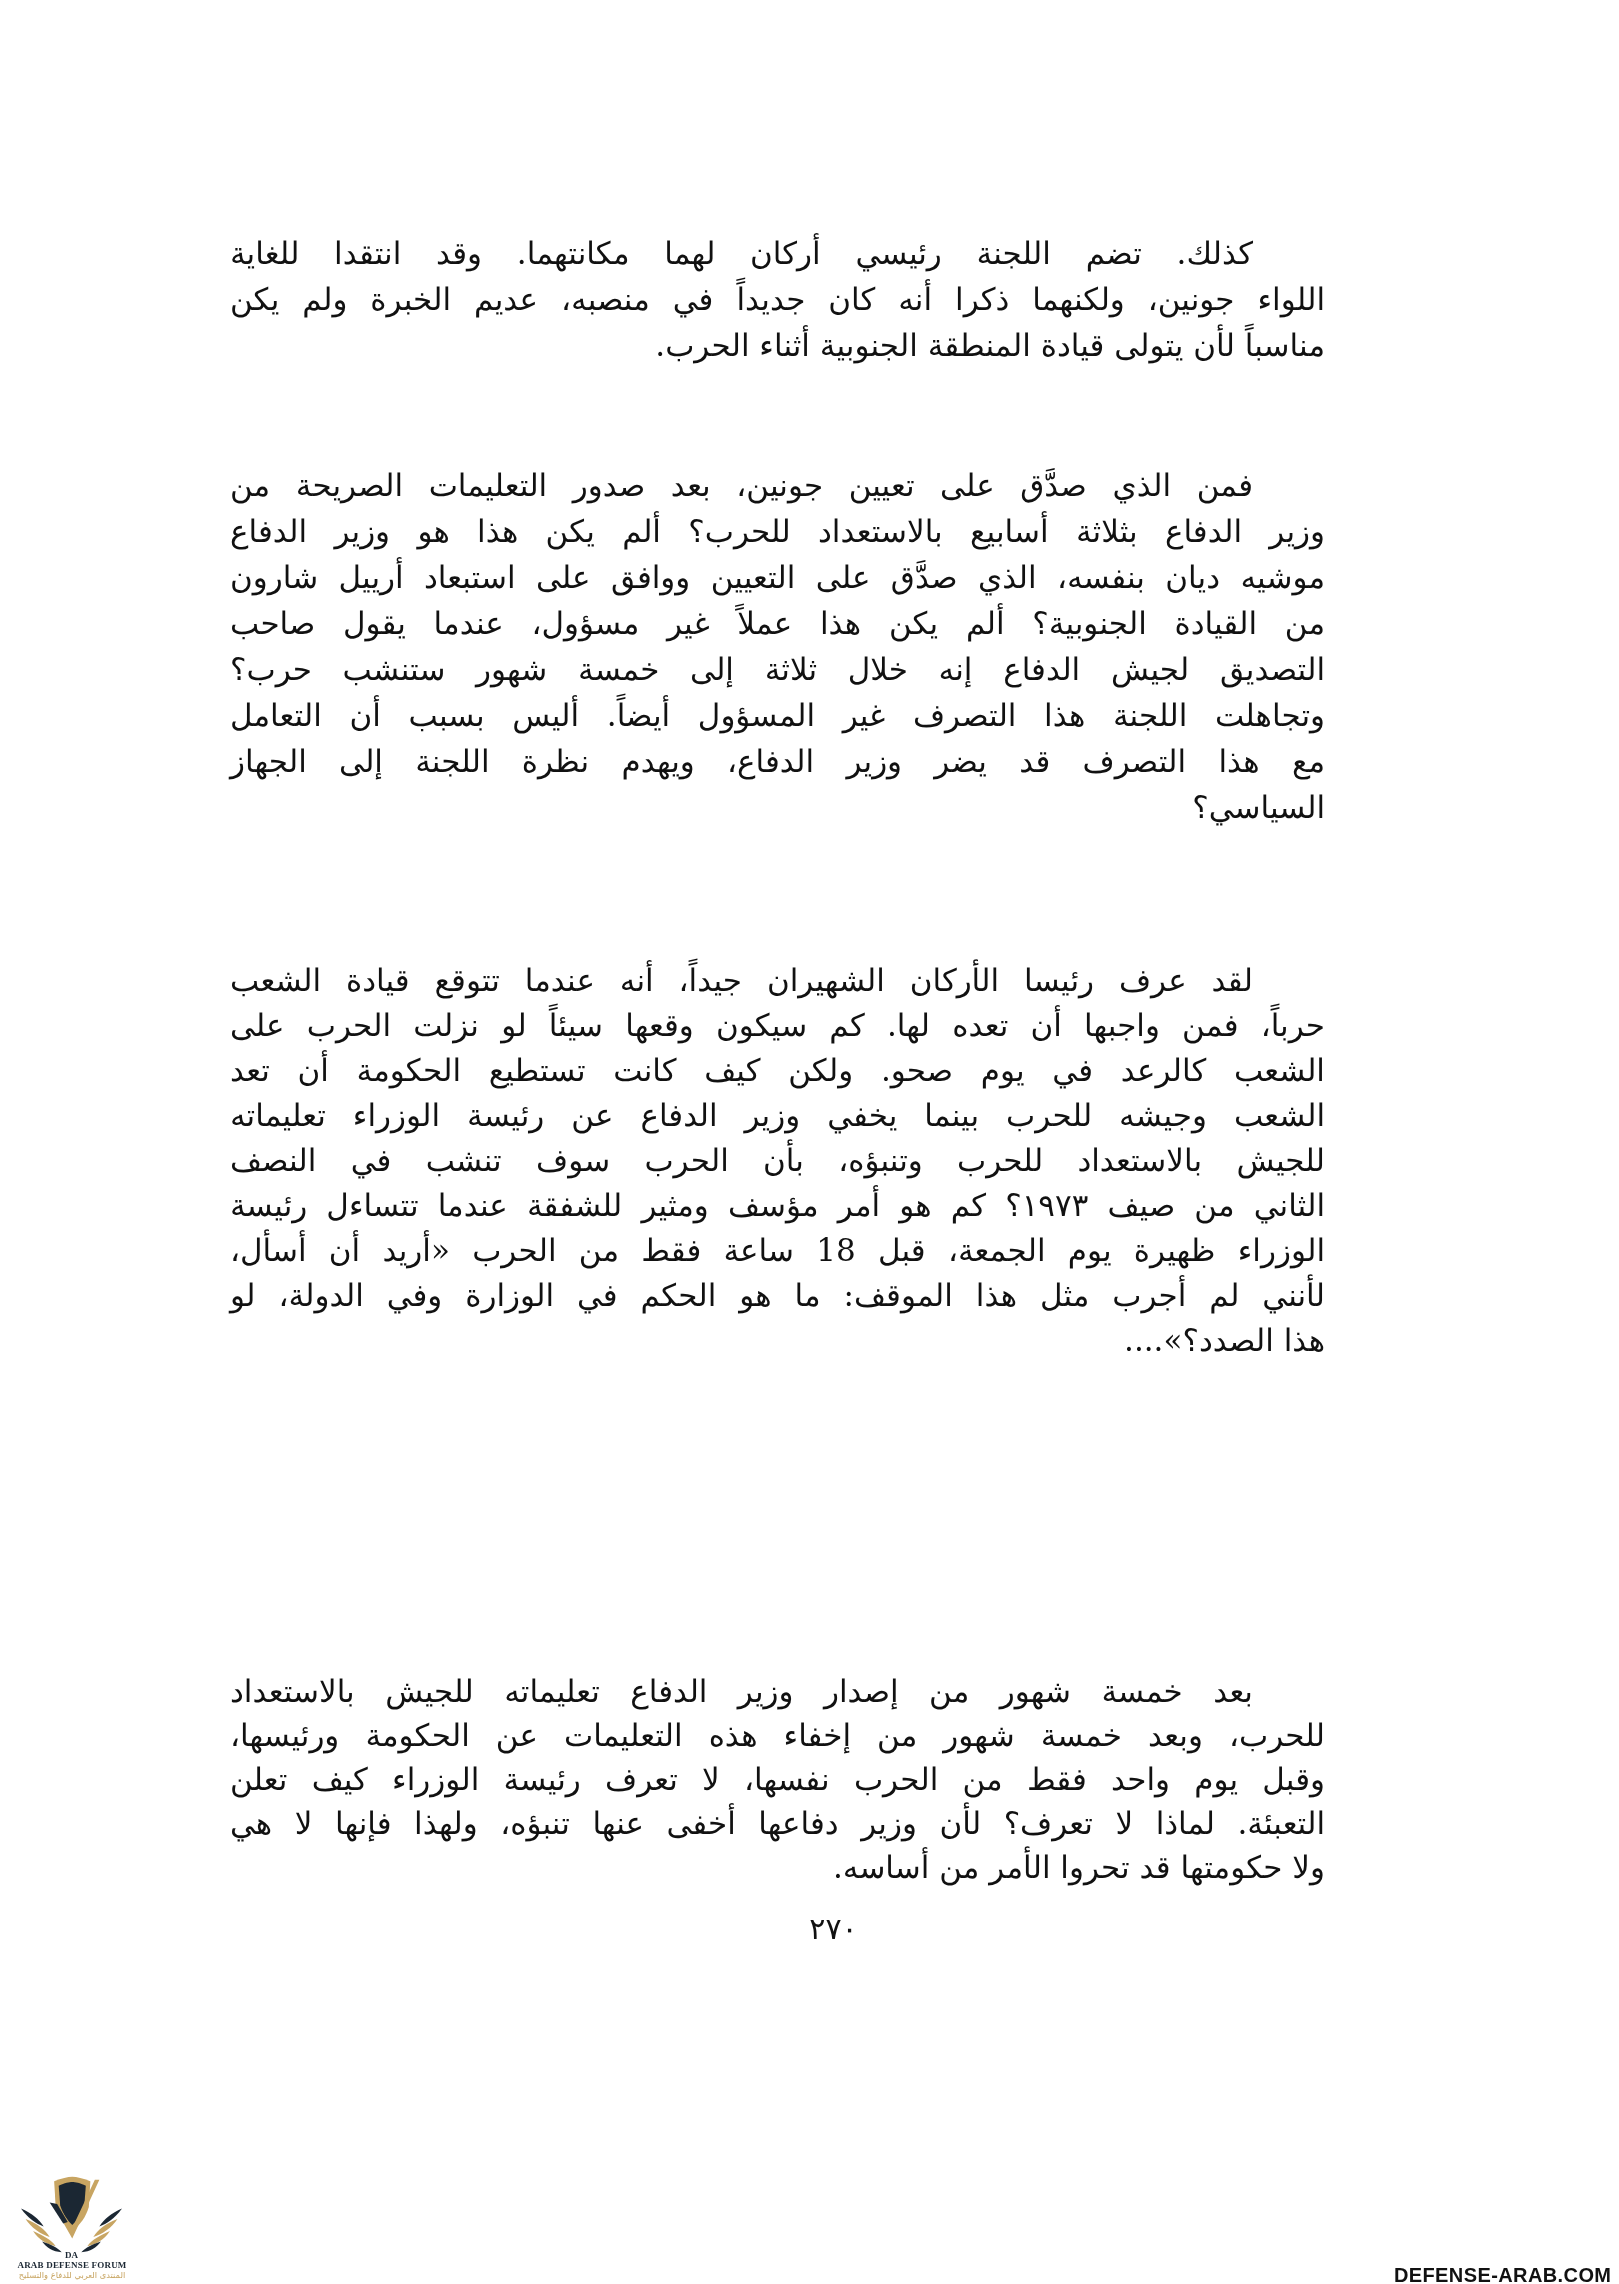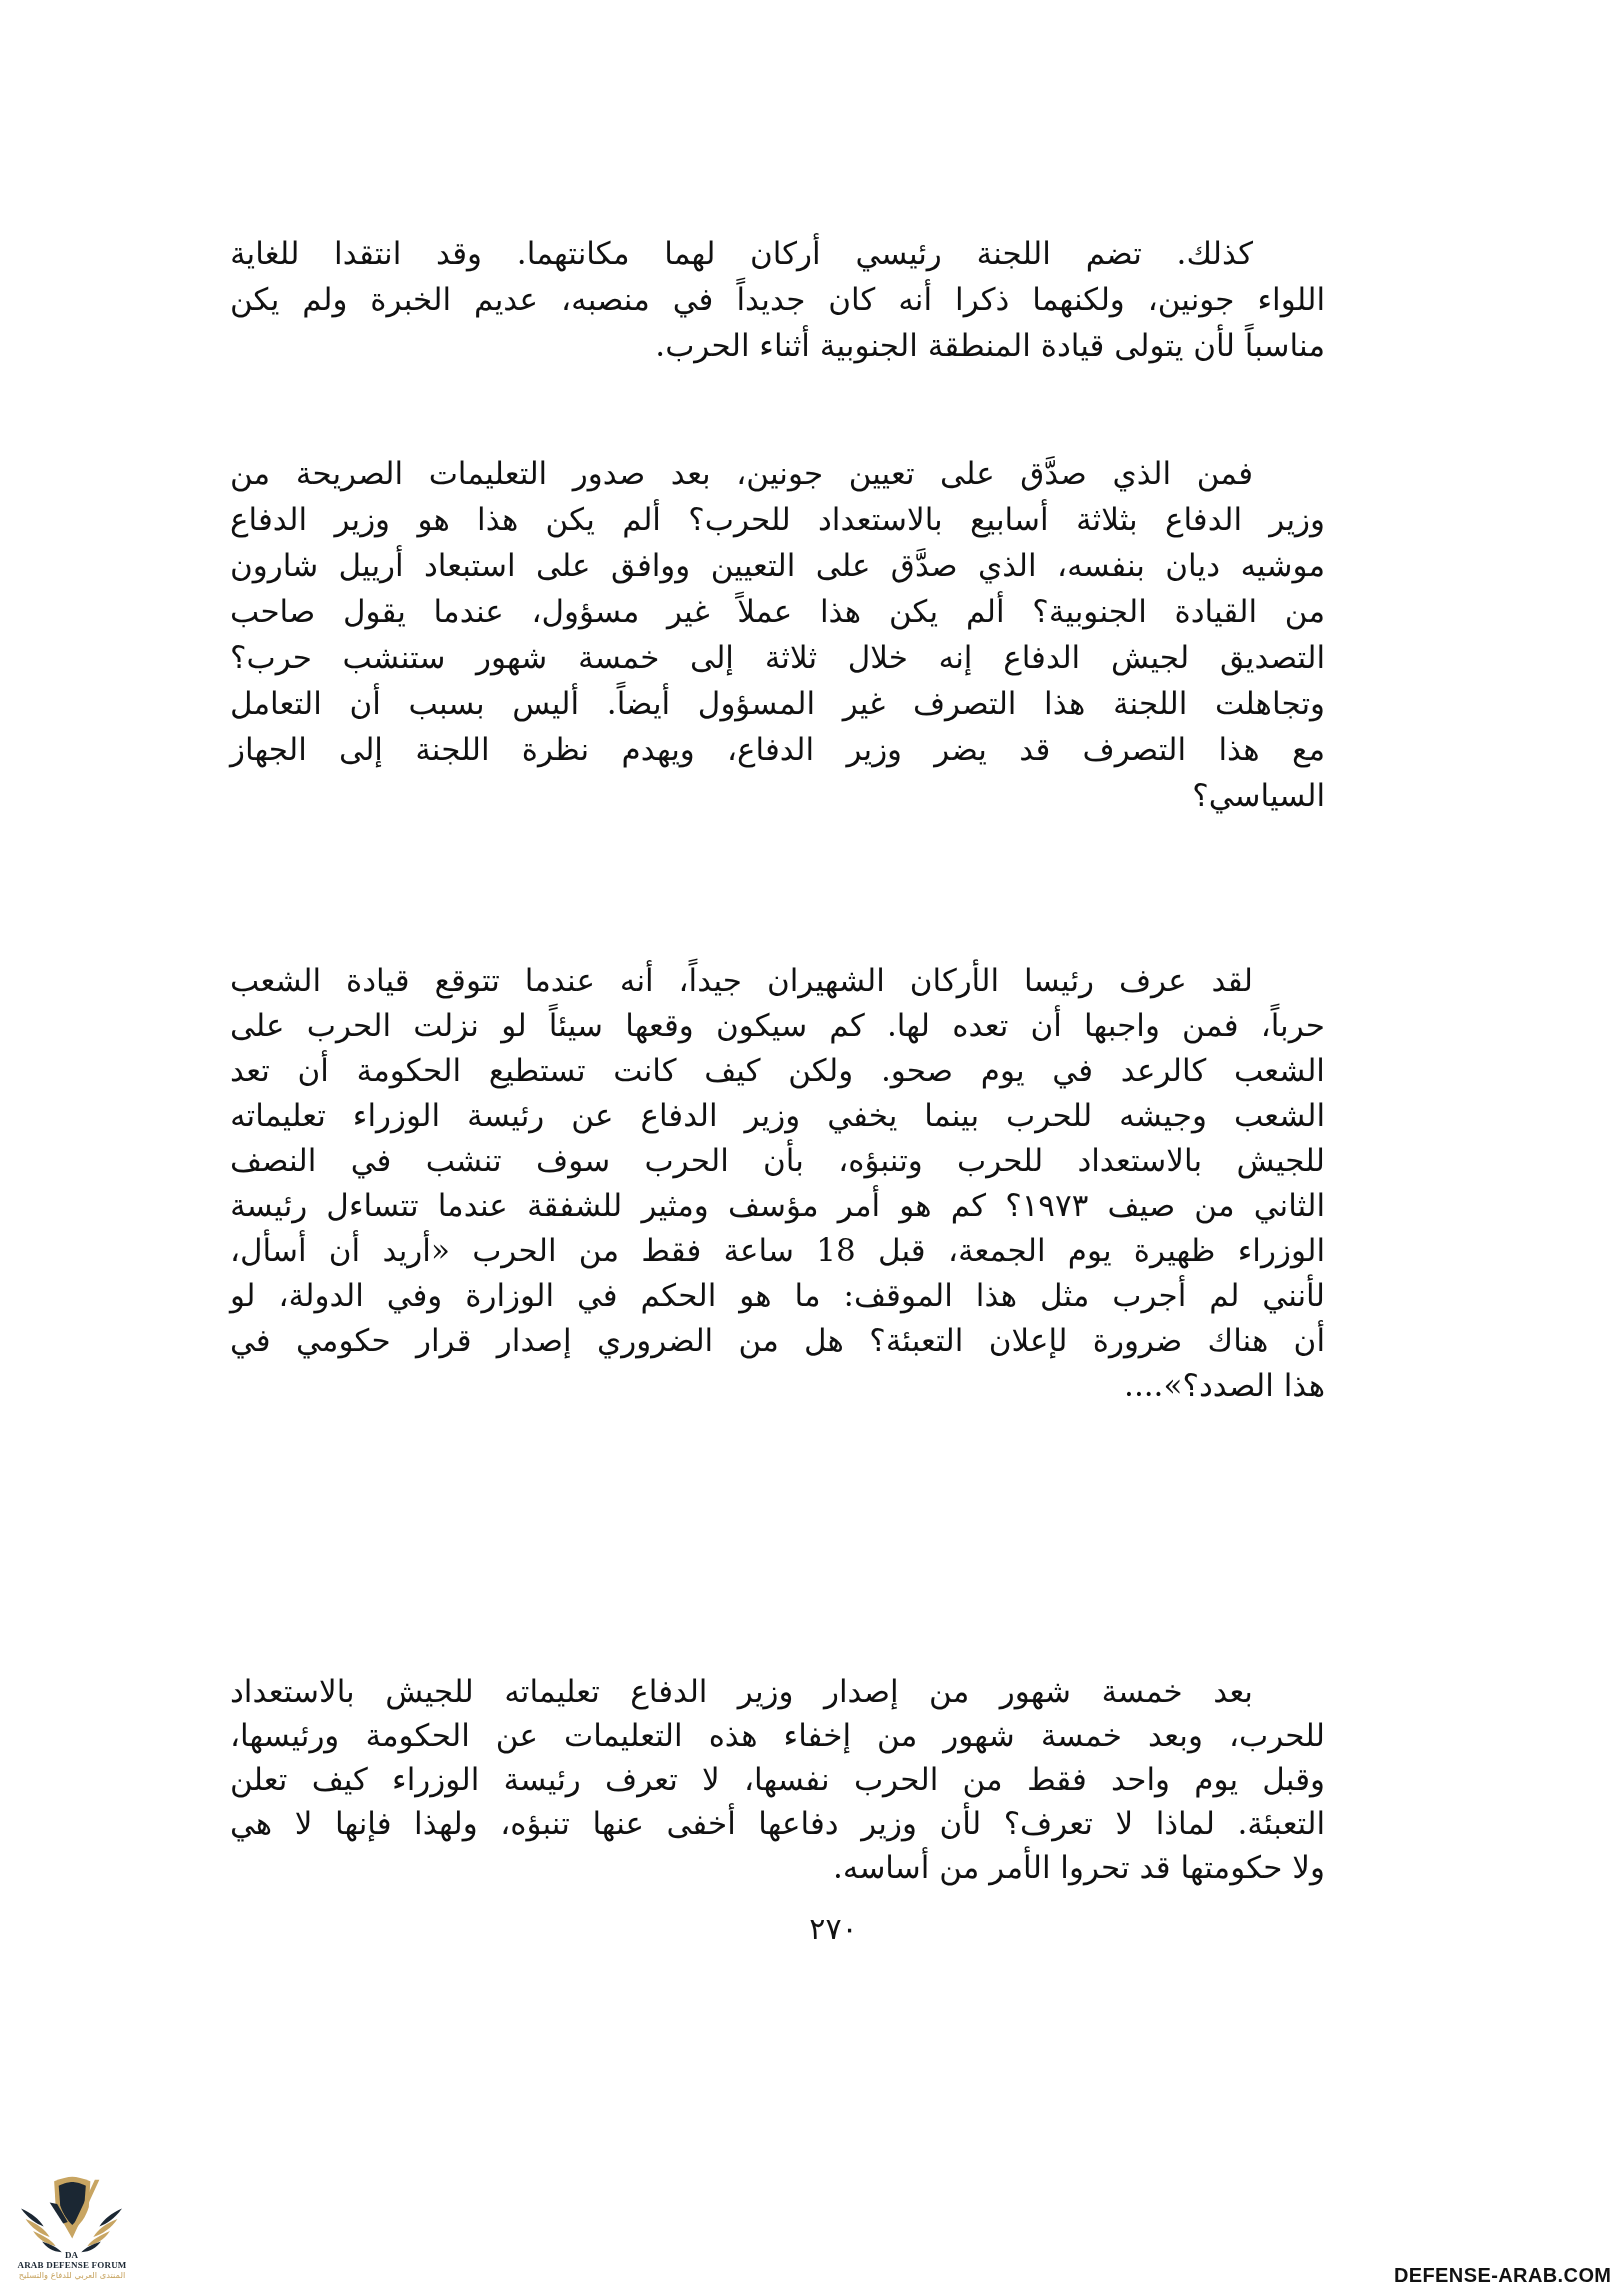--- a/index.html
+++ b/index.html
@@ -45,21 +45,21 @@
       overflow: visible;
       letter-spacing: 0.2px;
     }
     .line.last {
       text-align-last: right;
     }
     .line.indent {
       padding-right: 72px;
     }
     #p1 { top: 230px; }
-    #p2 { top: 450px; }
+    #p2 { top: 462px; }
     #p3 { top: 958px; }
     #p4 { top: 1669px; }
     #p1 .line, #p2 .line { height: 46px; line-height: 46px; }
     #p3 .line { height: 45px; line-height: 45px; }
     #p4 .line { height: 44px; line-height: 44px; }
 
     .page-number {
       position: absolute;
       top: 1911px;
       left: 0;
@@ -140,21 +140,20 @@
 
     <div class="para" id="p3">
       <span class="line indent">لقد عرف رئيسا الأركان الشهيران جيداً، أنه عندما تتوقع قيادة الشعب</span>
       <span class="line">حرباً، فمن واجبها أن تعده لها. كم سيكون وقعها سيئاً لو نزلت الحرب على</span>
       <span class="line">الشعب كالرعد في يوم صحو. ولكن كيف كانت تستطيع الحكومة أن تعد</span>
       <span class="line">الشعب وجيشه للحرب بينما يخفي وزير الدفاع عن رئيسة الوزراء تعليماته</span>
       <span class="line">للجيش بالاستعداد للحرب وتنبؤه، بأن الحرب سوف تنشب في النصف</span>
       <span class="line">الثاني من صيف ١٩٧٣؟ كم هو أمر مؤسف ومثير للشفقة عندما تتساءل رئيسة</span>
       <span class="line">الوزراء ظهيرة يوم الجمعة، قبل 18 ساعة فقط من الحرب «أريد أن أسأل،</span>
       <span class="line">لأنني لم أجرب مثل هذا الموقف: ما هو الحكم في الوزارة وفي الدولة، لو</span>
-      <span class="line">أن هناك ضرورة لإعلان التعبئة؟ هل من الضروري إصدار قرار حكومي في</span>
       <span class="line last">هذا الصدد؟»....</span>
     </div>
 
     <div class="para" id="p4">
       <span class="line indent">بعد خمسة شهور من إصدار وزير الدفاع تعليماته للجيش بالاستعداد</span>
       <span class="line">للحرب، وبعد خمسة شهور من إخفاء هذه التعليمات عن الحكومة ورئيسها،</span>
       <span class="line">وقبل يوم واحد فقط من الحرب نفسها، لا تعرف رئيسة الوزراء كيف تعلن</span>
       <span class="line">التعبئة. لماذا لا تعرف؟ لأن وزير دفاعها أخفى عنها تنبؤه، ولهذا فإنها لا هي</span>
       <span class="line last">ولا حكومتها قد تحروا الأمر من أساسه.</span>
     </div>

